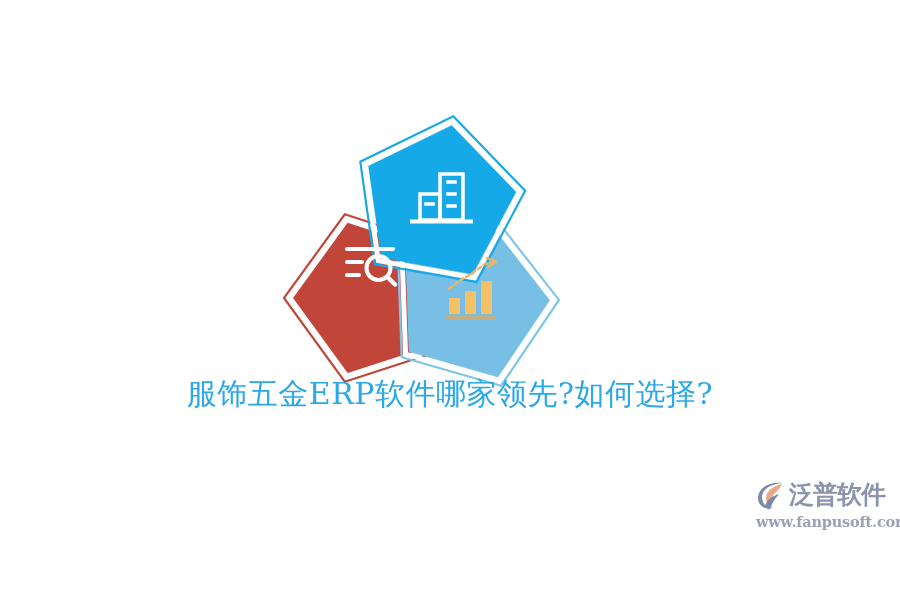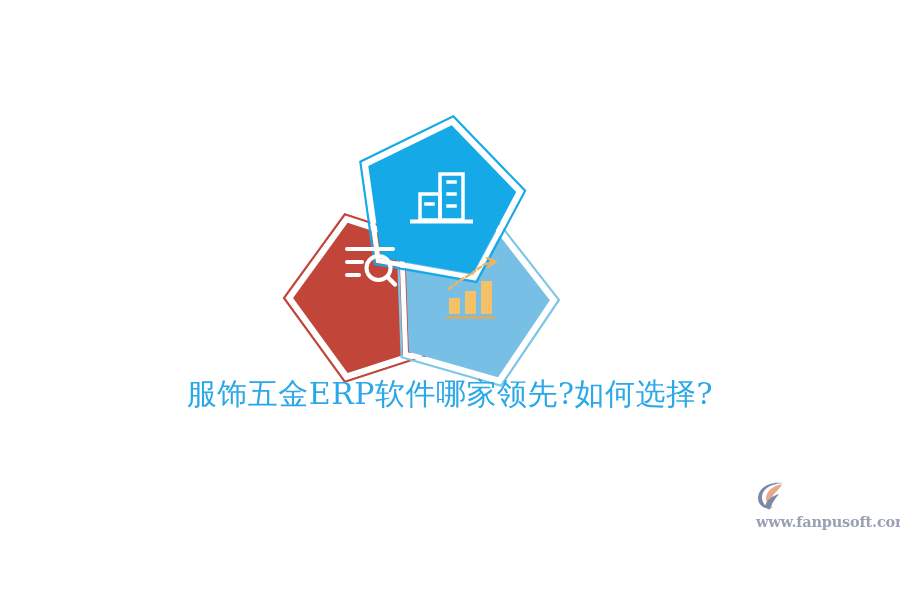--- a/index.html
+++ b/index.html
@@ -167,17 +167,18 @@
       <div class="wm-mark">
         <svg viewBox="0 0 30 30" xmlns="http://www.w3.org/2000/svg">
 
           <path d="M27,3 C12,1 2,9 2,18 C2,25 8,29 15,29 C9,27 6,22 6,17 C6,10 13,4 27,3 Z" fill="#7c88a8"></path>
 
           <path d="M26,4 C16,6 10,12 10,18.5 C10,23 13,27 17,28.5 C14,24 14,18 19,13 C22,10 25,7 26,4 Z" fill="#e8a987"></path>
 
           <path d="M9,26 C11,20 16,16 23,14 C18,20 15,25 14,29.5 C12,29 10,28 9,26 Z" fill="#7c88a8"></path>
         </svg>
       </div>
+      <div class="wm-brand">泛普软件</div>
     </div>
     <div class="wm-url">www.fanpusoft.com</div>
   </div>
 
 </div>
 
 </body></html>

